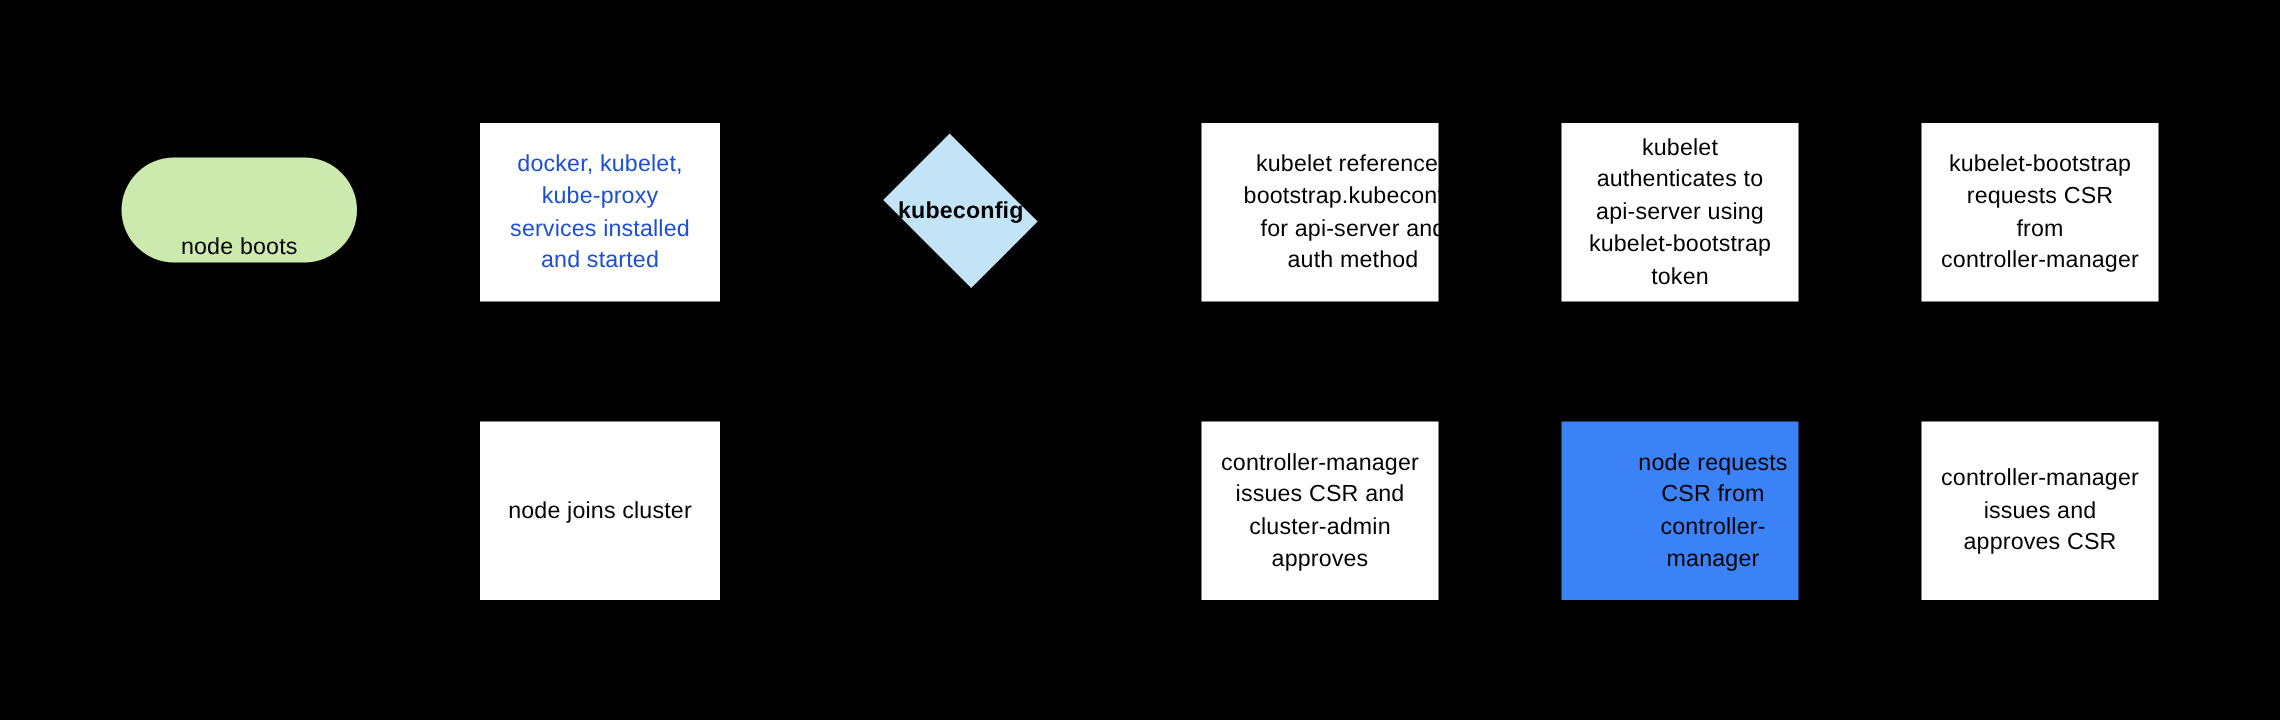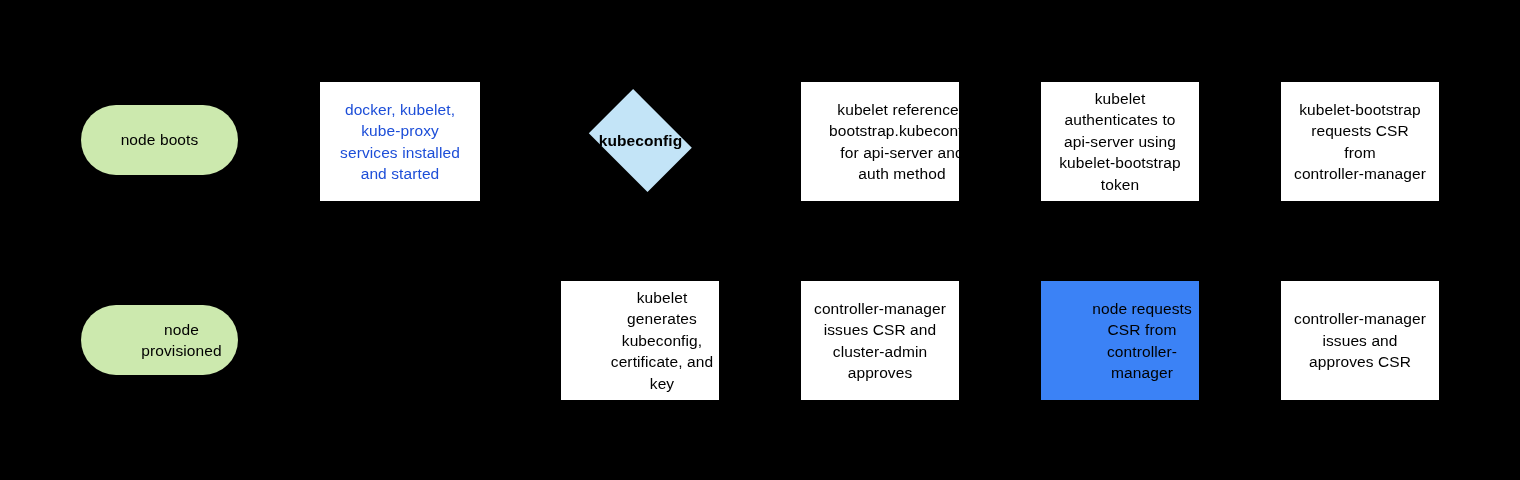--- a/index.html
+++ b/index.html
@@ -34,20 +34,21 @@
 
   
   .node.rect {
     background: #ffffff;
   }
 
   
   .node.pill {
     background: #cce9ae;
     border-radius: 36px;
+    align-items: flex-end;
   }
 
   
   .node.diamond {
     background: transparent;
   }
   .node.diamond .diamond-shape {
     position: absolute;
     left: 50%;
     top: 50%;
@@ -112,30 +113,25 @@
 token</span>
   </div>
 
   <div class="node rect" style="left: 1281px; top: 82px; width: 158px; height: 119px; background: rgb(255, 255, 255); color: rgb(0, 0, 0);">
     <span class="label">kubelet-bootstrap
 requests CSR
 from
 controller-manager</span>
   </div>
 
-  <div class="node pill" style="left: 81px; top: 305px; width: 157px; height: 70px; background: rgb(204, 233, 174); color: rgb(0, 0, 0);">
-    <span class="label nowrap-overflow">node provisioned</span>
+
+  <div class="node rect" style="left: 320px; top: 281px; width: 160px; height: 119px; background: rgb(255, 255, 255); color: rgb(0, 0, 0);">
+    <span class="label">node joins cluster</span>
   </div>
 
-
-  <div class="node rect" style="left: 561px; top: 281px; width: 158px; height: 119px; background: rgb(255, 255, 255); color: rgb(0, 0, 0);">
-    <span class="label nowrap-overflow">kubelet generates
-kubeconfig,
-certificate, and key</span>
-  </div>
 
   <div class="node rect" style="left: 801px; top: 281px; width: 158px; height: 119px; background: rgb(255, 255, 255); color: rgb(0, 0, 0);">
     <span class="label">controller-manager
 issues CSR and
 cluster-admin
 approves</span>
   </div>
 
   <div class="node rect" style="left: 1041px; top: 281px; width: 158px; height: 119px; background: #3b82f6; color: rgb(0, 0, 0);">
     <span class="label nowrap-overflow">node requests

